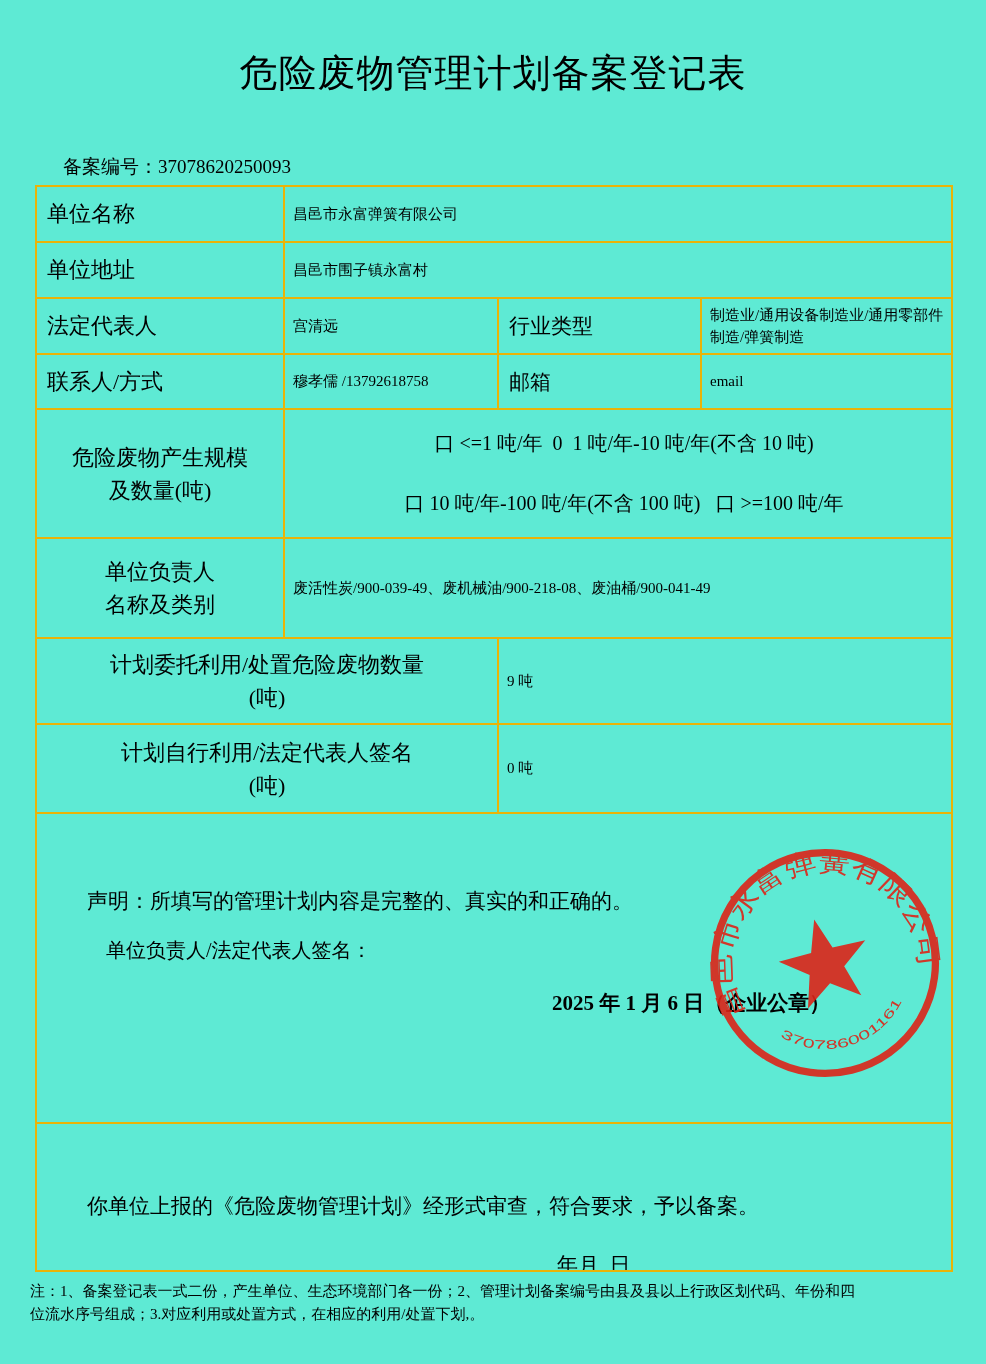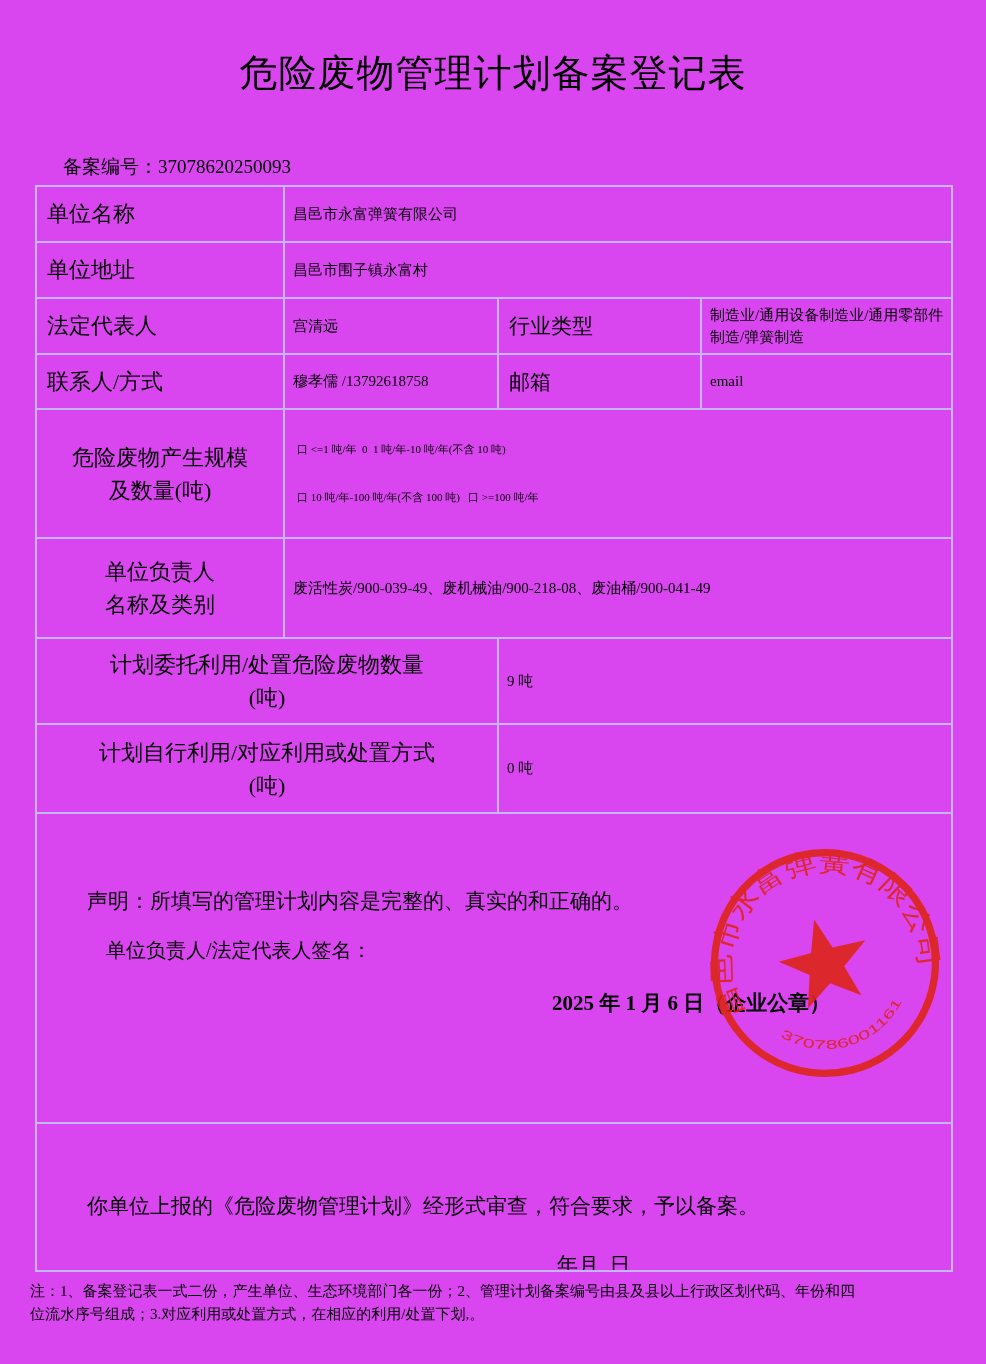--- a/index.html
+++ b/index.html
@@ -2,42 +2,42 @@
 <html><head>
 <meta charset="utf-8">
 <style>
   * { margin:0; padding:0; box-sizing:border-box; }
   html,body { background:#ffffff; }
   body {
     width:986px; height:1364px;
     font-family:"Liberation Serif","DejaVu Serif",serif;
     color:#000;
   }
-  .page { position:relative; width:986px; height:1364px; background:#d946ef; overflow:hidden; }
+  .page { position:relative; width:986px; height:1364px; background:#5eead4; overflow:hidden; }
 
   .doc-title {
     position:absolute; top:48px; left:0; width:100%;
     text-align:center; font-size:38px; font-weight:500; letter-spacing:1px;
   }
   .record-line {
     position:absolute; top:154px; left:63px; font-size:19px;
   }
 
   table.form {
     position:absolute; top:185px; left:35px; width:916px;
     border-collapse:collapse; table-layout:fixed;
   }
-  table.form td { border:2px solid #c4b5fd; vertical-align:middle; overflow:hidden; }
+  table.form td { border:2px solid #eab308; vertical-align:middle; overflow:hidden; }
 
   .lbl   { font-size:22px; padding-left:10px; }
   .lbl-c { font-size:22px; text-align:center; line-height:1.5; }
   .val   { font-size:15px; padding-left:8px; }
   .pre   { white-space:pre-wrap; }
 
-  .opts { padding-left:12px; font-size:11px; }
+  .opts { padding-left:12px; font-size:20px;text-align:center; }
   .opts .opt-line1 { margin-top:0; }
   .opts .opt-line2 { margin-top:33px; }
 
   .tall-cell { position:relative; vertical-align:top; }
   .abs { position:absolute; }
 
   .decl-statement { top:73px;  left:50px;  font-size:21px; }
   .decl-sign      { top:123px; left:69px;  font-size:20px; }
   .decl-date      { top:175px; left:515px; font-size:21px;font-weight:bold; }
 
@@ -112,21 +112,21 @@
       </tr>
       <tr style="height:86px">
         <td class="lbl-c" colspan="2">
           <div>计划委托利用/处置危险废物数量</div>
           <div>(吨)</div>
         </td>
         <td class="val" colspan="2">9 吨</td>
       </tr>
       <tr style="height:89px">
         <td class="lbl-c" colspan="2">
-          <div>计划自行利用/对应利用或处置方式</div>
+          <div>计划自行利用/法定代表人签名</div>
           <div>(吨)</div>
         </td>
         <td class="val" colspan="2">0 吨</td>
       </tr>
       <tr style="height:310px">
         <td class="tall-cell" colspan="4">
           <div class="abs decl-statement">声明：所填写的管理计划内容是完整的、真实的和正确的。</div>
           <div class="abs decl-sign">单位负责人/法定代表人签名：</div>
           <div class="abs decl-date">2025 年 1 月 6 日（企业公章）</div>
         </td>

